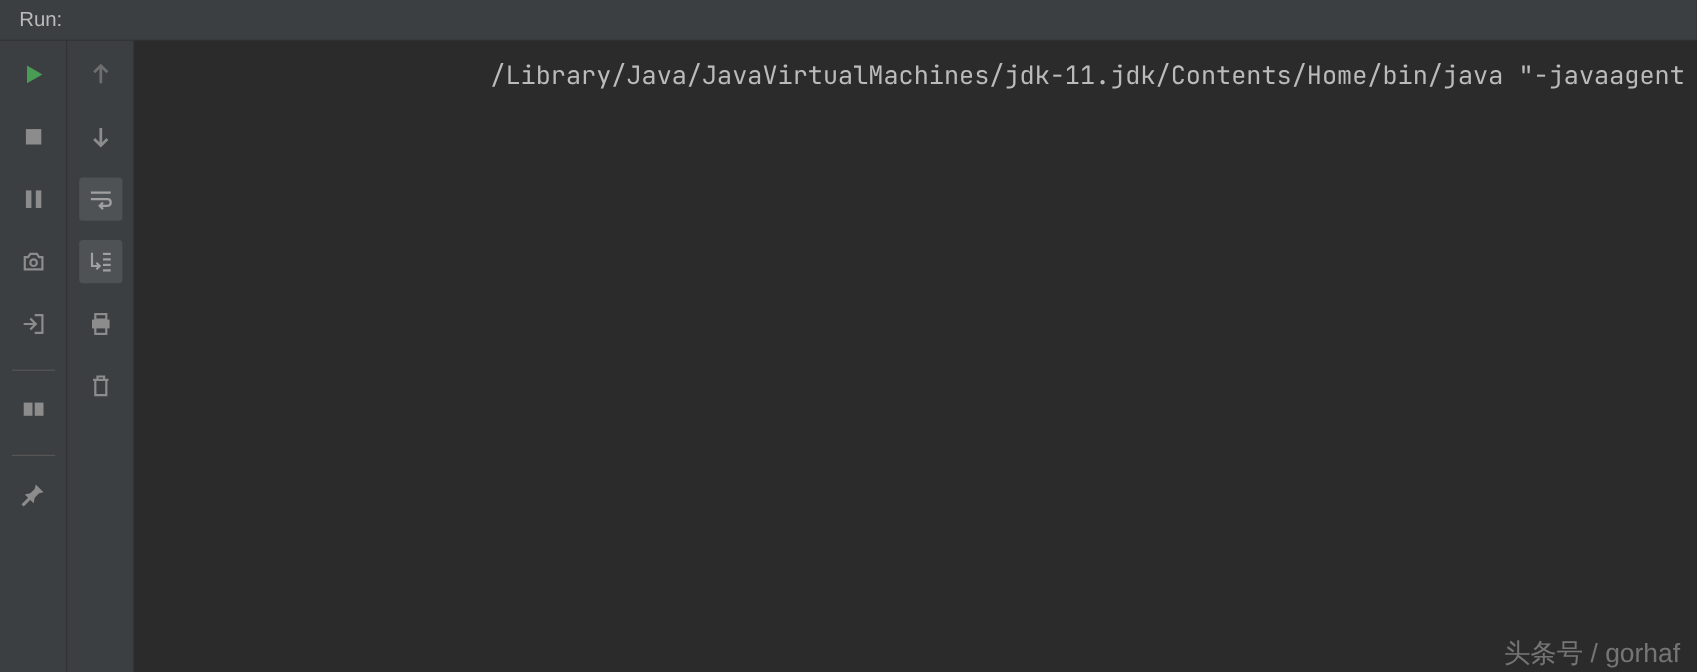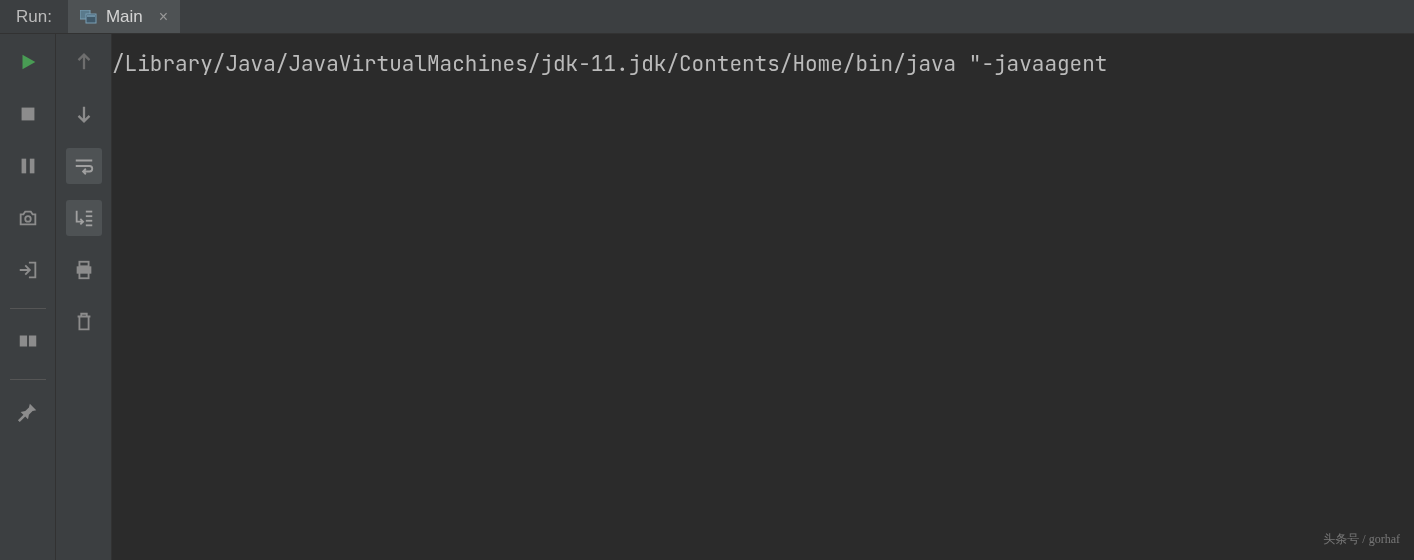--- a/index.html
+++ b/index.html
@@ -100,56 +100,46 @@
     }
     .separator {
       width: 36px;
       height: 1px;
       background: #555;
       margin: 4px 0 14px 0;
     }
     .console {
       flex: 1;
       background: #2b2b2b;
-      padding: 14px 0;
+      padding: 14px 10px;
       font-family: "JetBrains Mono", "Consolas", monospace;
       font-size: 21px;
       color: #bbbbbb;
       white-space: pre;
       line-height: 1.5;
       overflow: hidden;
+      text-align: right;
     }
     .console-line {
       display: block;
     }
     .watermark {
       position: absolute;
-      bottom: 12px;
+      bottom: 0;
       right: 14px;
       color: rgba(255,255,255,0.35);
-      font-size: 12px;
-      font-family: Liberation Serif, serif;
+      font-size: 22px;
+      font-family: Liberation Sans, sans-serif;
     }
   </style>
 </head>
 <body>
 
 <div class="header">
   <div class="run-label">Run:</div>
-  <div class="tab">
-    <span class="tab-icon">
-      <svg viewBox="0 0 18 14">
-        <rect x="0" y="0" width="10" height="9" fill="#5a7a8c" stroke="#7aa0b5" stroke-width="1"></rect>
-        <rect x="6" y="4" width="10" height="9" fill="#40596a" stroke="#7aa0b5" stroke-width="1"></rect>
-        <rect x="7" y="5" width="8" height="2" fill="#6a8ca0"></rect>
-      </svg>
-    </span>
-    <span class="tab-label">Main</span>
-    <span class="tab-close">×</span>
-  </div>
 </div>
 
 <div class="body-area">
   <div class="toolbar-col1">
     <div class="icon-btn">
       <svg viewBox="0 0 24 24">
         <path d="M6 4 L20 12 L6 20 Z" fill="#499c54"></path>
       </svg>
     </div>
     <div class="icon-btn">

